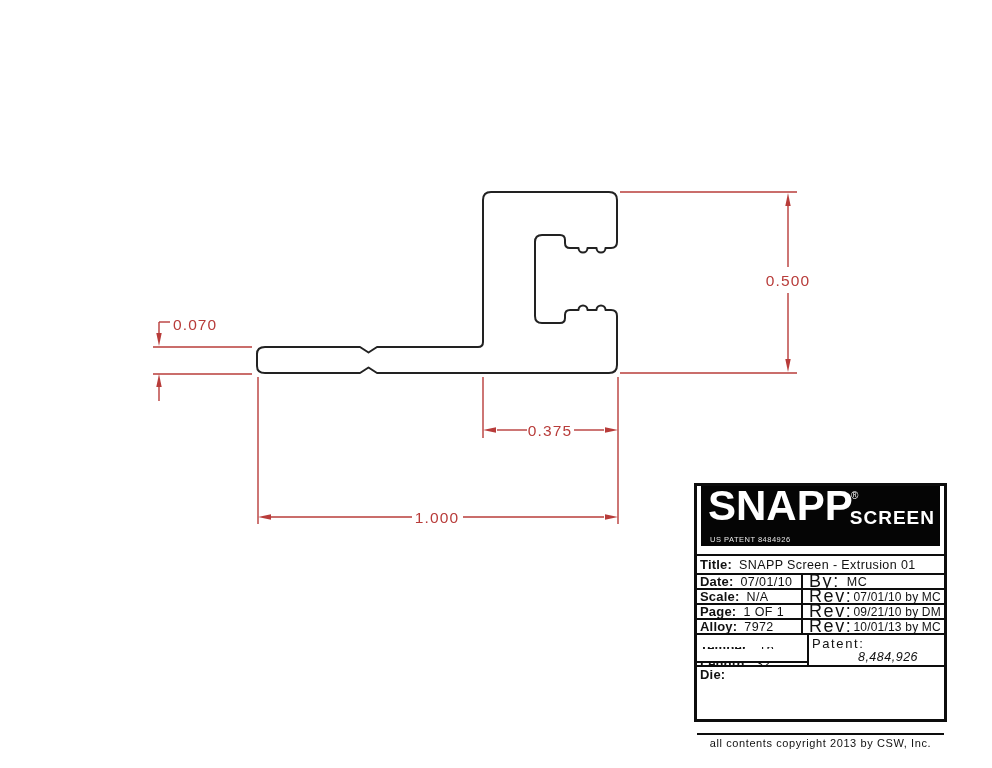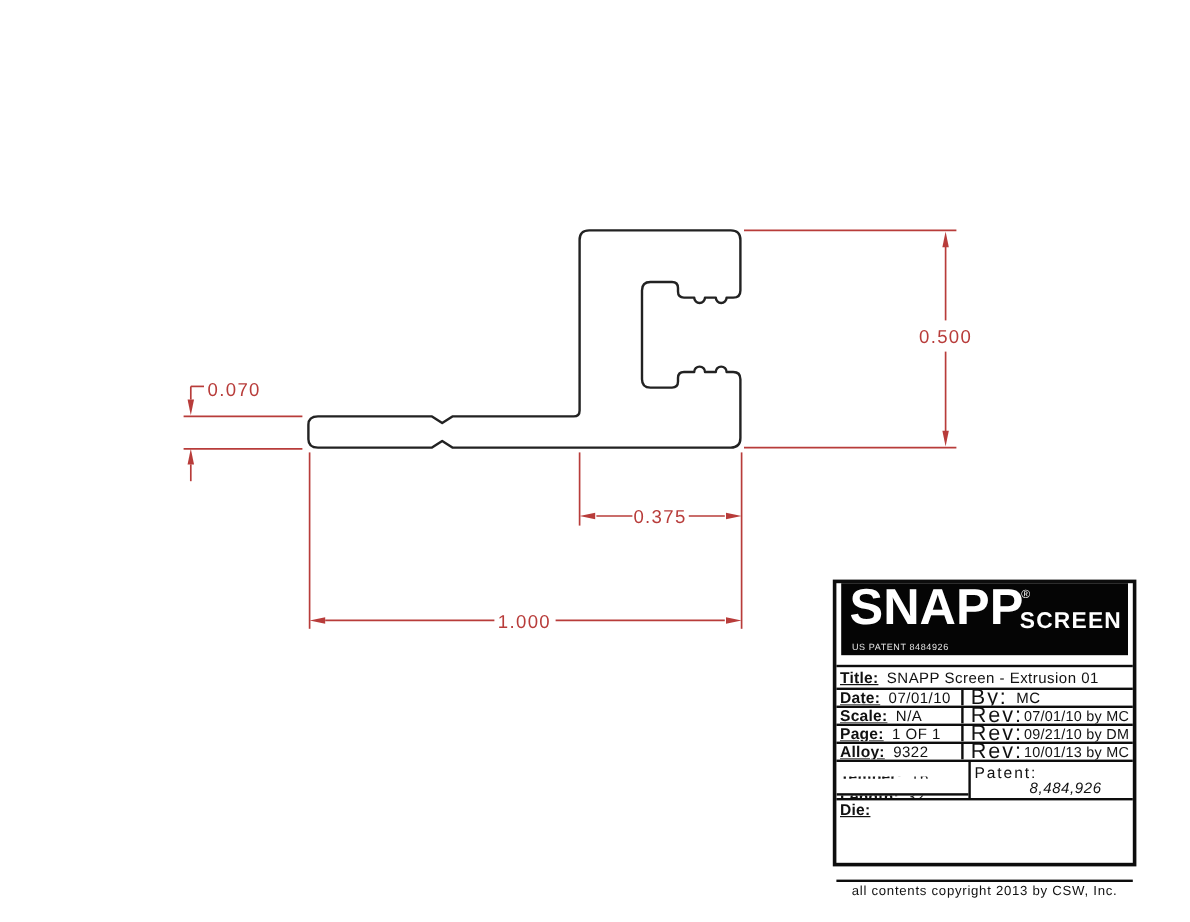--- a/index.html
+++ b/index.html
@@ -21,21 +21,21 @@
   .logo-brand{position:absolute;left:7px;top:-4px;font-size:42px;font-weight:bold;letter-spacing:0px;}
   .logo-reg{position:absolute;left:150px;top:4px;font-size:10px;}
   .logo-screen{position:absolute;right:5px;top:21px;font-size:19px;font-weight:bold;letter-spacing:1px;}
   .logo-patent{position:absolute;left:9px;bottom:2px;font-size:7.5px;letter-spacing:0.5px;color:#e8e8e8;}
 
   .tb-row{display:flex;align-items:center;border-top:2px solid #0d0d0d;box-sizing:border-box;
           height:15px;overflow:hidden;white-space:nowrap;}
   .tb-row.first{height:19px;}
   .tb-row.die{height:32px;align-items:flex-start;}
   .tb-row.copyright{height:17px;justify-content:center;margin-top:36px;}
-  .tb-label{font-weight:bold;font-size:13px;padding-left:3px;letter-spacing:0.2px;text-decoration:underline;}
+  .tb-label{font-weight:bold;font-size:13px;padding-left:3px;letter-spacing:0.2px;}
   .tb-value{font-size:12.5px;padding-left:7px;letter-spacing:0.4px;}
   .tb-wide-label{font-size:18px;letter-spacing:1.6px;padding-left:6px;}
   .tb-left{display:flex;align-items:center;width:106px;flex:none;align-self:stretch;
            border-right:2px solid #0d0d0d;box-sizing:border-box;overflow:hidden;white-space:nowrap;}
   .tb-right{display:flex;align-items:center;flex:1;overflow:hidden;white-space:nowrap;}
   .tb-rev-value{font-size:12px;padding-left:1px;letter-spacing:0.2px;}
   .tl-block{height:32px;padding:0;align-items:stretch;}
   .tl-col{width:112px;flex:none;border-right:2px solid #0d0d0d;box-sizing:border-box;
           display:flex;flex-direction:column;}
   .tl-half{height:14px;display:flex;align-items:center;overflow:hidden;white-space:nowrap;margin-top:12px;}
@@ -179,21 +179,21 @@
       </div>
       <div class="tb-right">
         <span class="tb-wide-label">Rev:</span>
         <span class="tb-rev-value">09/21/10 by DM</span>
       </div>
     </div>
 
     <div class="tb-row">
       <div class="tb-left">
         <span class="tb-label">Alloy:</span>
-        <span class="tb-value">9322</span>
+        <span class="tb-value">7972</span>
       </div>
       <div class="tb-right">
         <span class="tb-wide-label">Rev:</span>
         <span class="tb-rev-value">10/01/13 by MC</span>
       </div>
     </div>
 
     <div class="tb-row tl-block">
       <div class="tl-col">
         <div class="tl-half">

